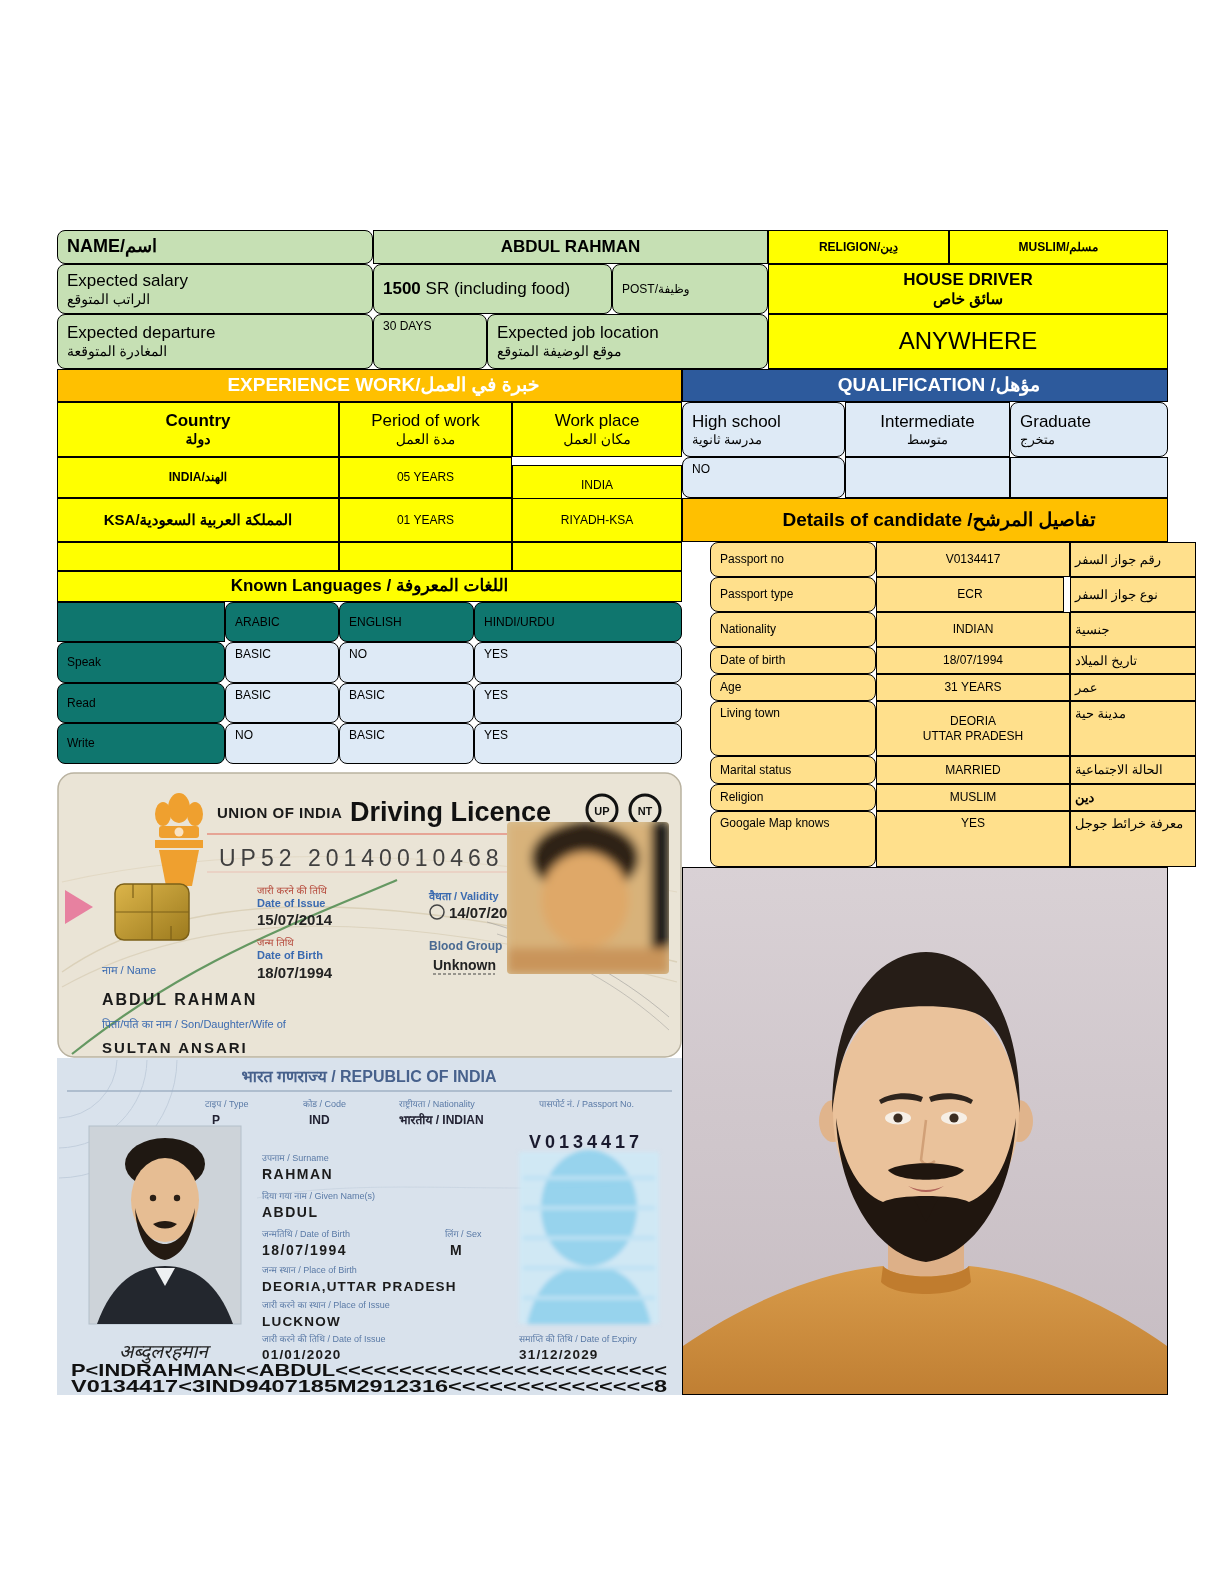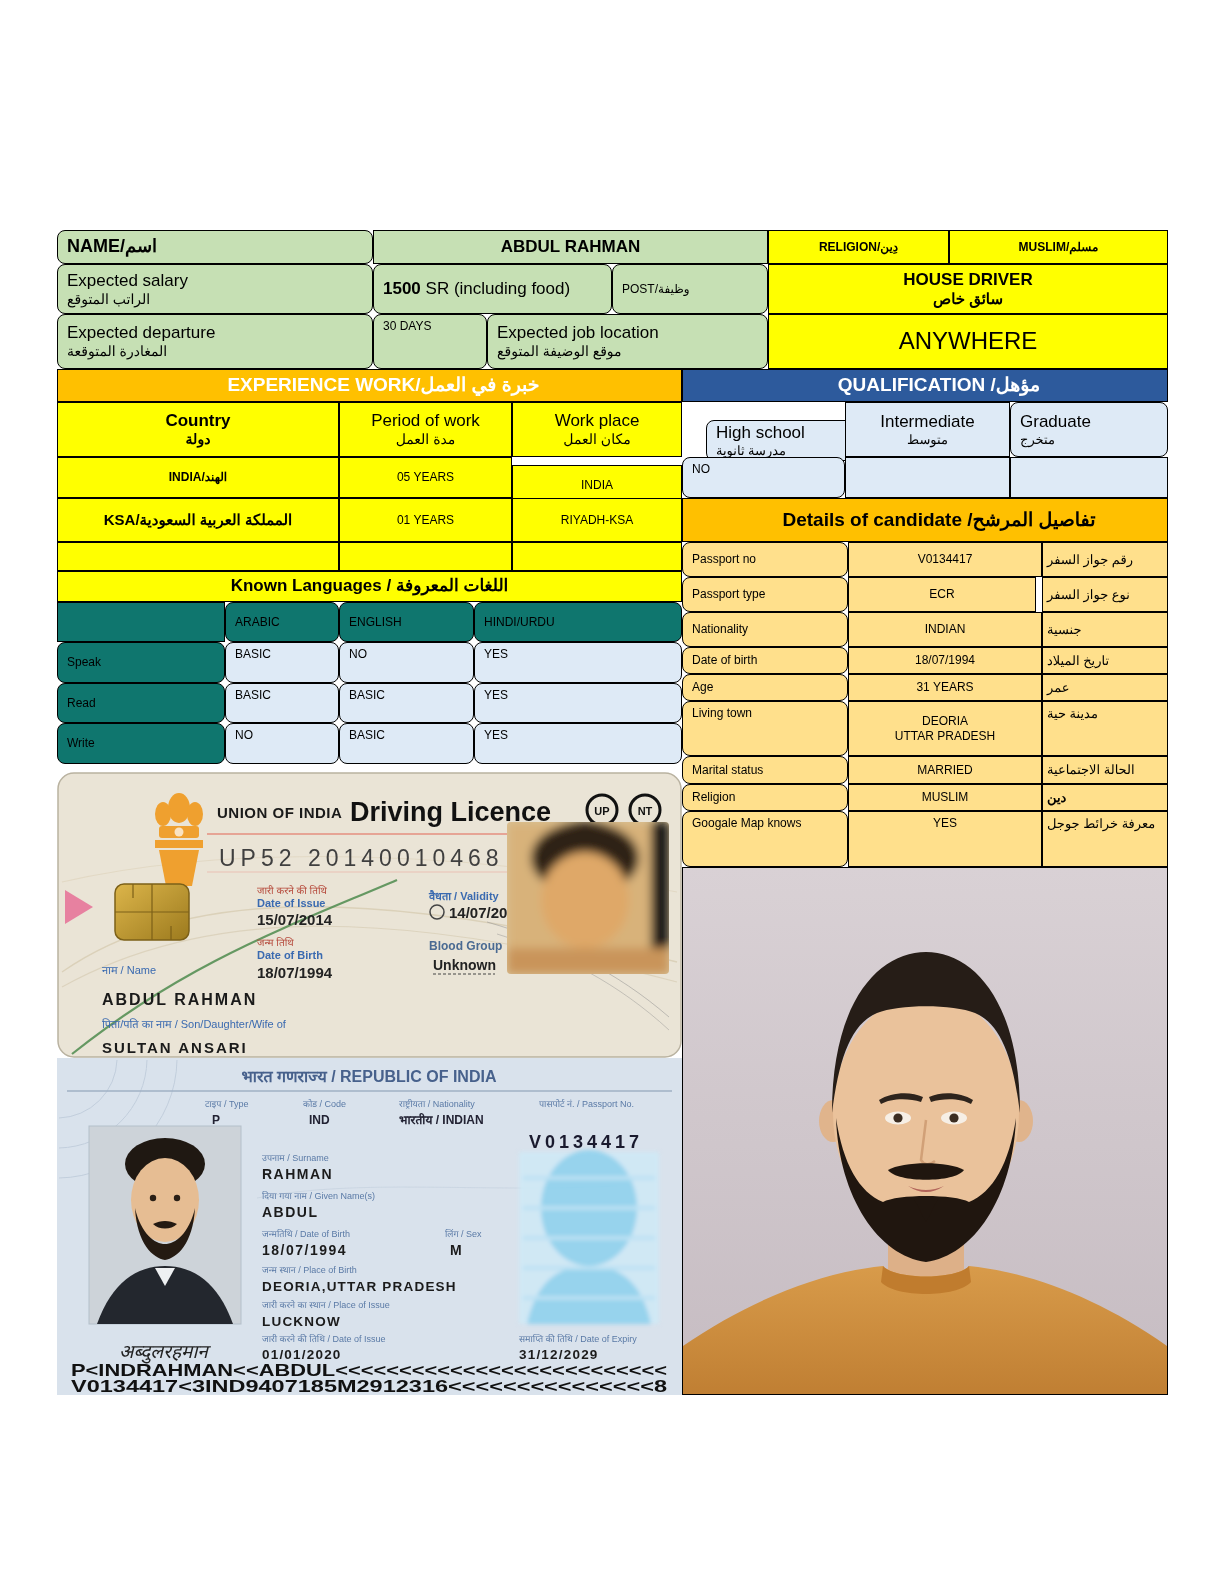--- a/index.html
+++ b/index.html
@@ -5,21 +5,21 @@
   html,body{margin:0;padding:0;background:#fff;}
   .page{position:relative;width:1224px;height:1584px;background:#ffffff;
         font-family:"Liberation Sans",sans-serif;color:#000;overflow:hidden;}
   .cell{position:absolute;box-sizing:border-box;border:1px solid #000;
         display:flex;flex-direction:column;justify-content:center;line-height:1.18;}
   .cl{align-items:flex-start;padding-left:9px;padding-right:4px;text-align:left;border-radius:8px;}
   .cc{align-items:center;text-align:center;}
   .ts{justify-content:flex-start;padding-top:4px;}
   .green{background:#C6E0B4;} .yellow{background:#FFFF00;} .orange{background:#FFC000;}
   .blue{background:#2D5A9C;color:#fff;} .lblue{background:#DEEAF6;}
-  .mblue{background:#0f766e;} .gold{background:#FFE08C;}
+  .mblue{background:#0f766e;} .gold{background:#FFE08C;margin-left:28px;}
   .b{font-weight:bold;}
   .f18{font-size:18px;} .f17{font-size:17px;} .f16{font-size:12px;} .f15{font-size:15px;}
   .f14{font-size:14px;} .f13{font-size:13px;} .f24{font-size:24px;} .f19{font-size:19px;padding-left:28px;}
   .arr{direction:rtl;text-align:right;align-items:flex-end;padding-right:8px;padding-left:4px;}
   .imgbox{position:absolute;box-sizing:border-box;}
   svg text{font-family:"Liberation Sans",sans-serif;}
 </style>
 </head>
 <body>
 
@@ -65,21 +65,21 @@
   </div>
   <div class="cell yellow cc" style="left:339px;top:402px;width:173px;height:55px;">
     <span class="f17">Period of work</span>
     <span class="f14">مدة العمل</span>
   </div>
   <div class="cell yellow cc" style="left:512px;top:402px;width:170px;height:55px;">
     <span class="f17">Work place</span>
     <span class="f14">مكان العمل</span>
   </div>
 
-  <div class="cell lblue cl" style="left:682px;top:420px;width:163px;height:41px;margin-left:24px;">
+  <div class="cell lblue cl" style="left:682px;top:402px;width:163px;height:55px;">
     <span class="f17">High school</span>
     <span class="f13">مدرسة ثانوية</span>
   </div>
   <div class="cell lblue cc" style="left:845px;top:402px;width:165px;height:55px;">
     <span class="f17">Intermediate</span>
     <span class="f13">متوسط</span>
   </div>
   <div class="cell lblue cl" style="left:1010px;top:402px;width:158px;height:55px;">
     <span class="f17">Graduate</span>
     <span class="f13">متخرج</span>

